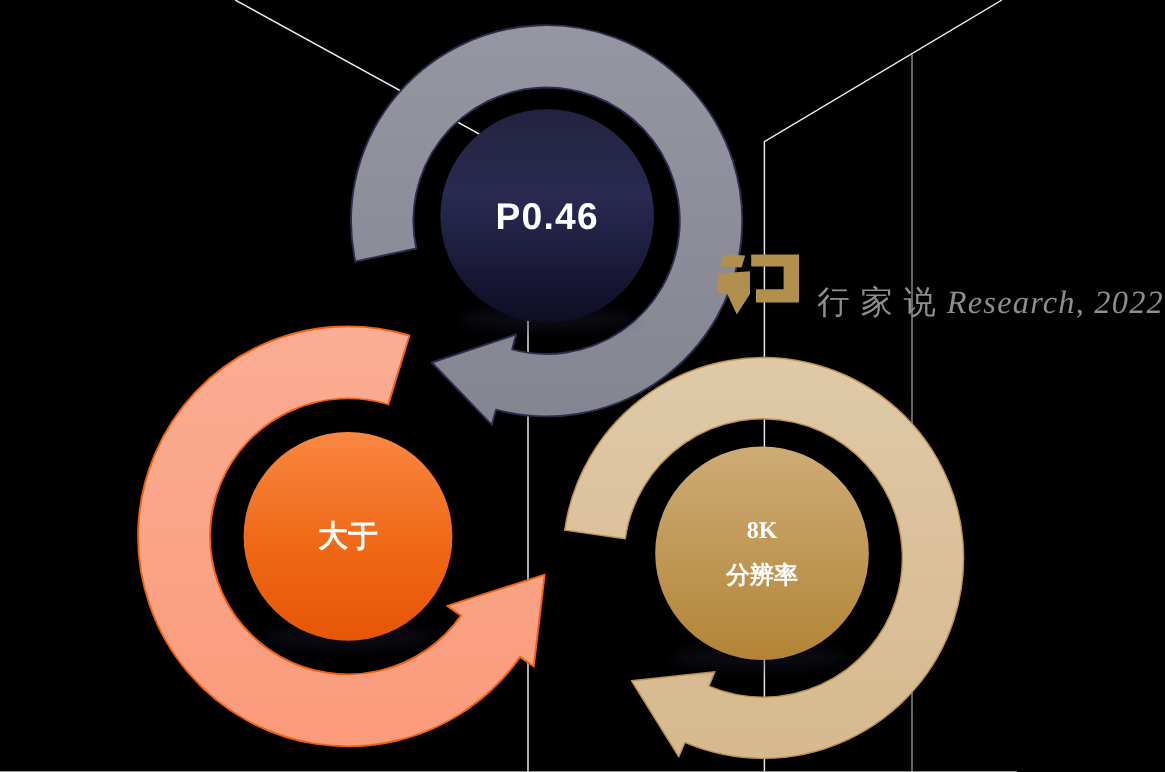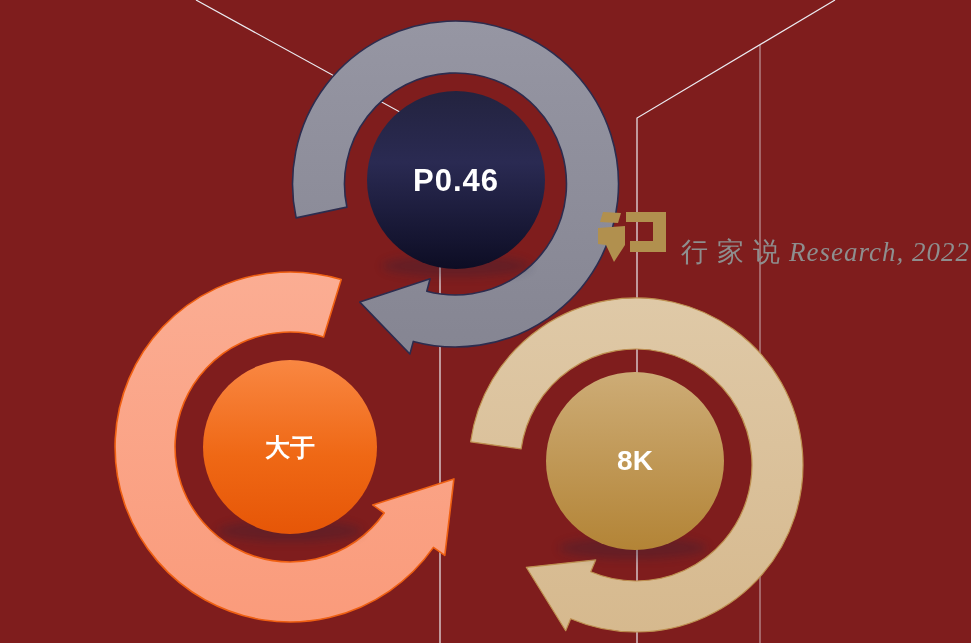--- a/index.html
+++ b/index.html
@@ -1,28 +1,28 @@
 <!DOCTYPE html>
 <html style="--gray-ring-top: #9696A3; --gray-ring-bottom: #858592; --gray-ring-stroke: #2C2C4E; --salmon-ring-top: #FBAD93; --salmon-ring-bottom: #FA9B7B; --salmon-ring-stroke: #EF6012; --tan-ring-top: #DFC9A7; --tan-ring-bottom: #D6B98E; --tan-ring-stroke: #BE9050; --navy-top: #23233F; --navy-mid: #2A2A52; --navy-bottom: #0D0D24; --orange-top: #F98742; --orange-mid: #EF6815; --orange-bottom: #E65607; --gold-top: #CDAC76; --gold-bottom: #B38436; --logo-gold: #B1904E; --watermark-text: #8E8E8E; --bg-line: #EBEBF1;"><head>
 <meta charset="utf-8">
 <style>
   html,body{margin:0;padding:0;background:#fff;}
   .stage{
-    position:relative;width:971px;height:643px;background:#7f1d1d;
+    position:relative;width:971px;height:643px;background:#000000;
     overflow:hidden;font-family:"Liberation Sans",sans-serif;
   }
   svg.layer{position:absolute;left:0;top:0;}
   .node-label{
     position:absolute;color:#ffffff;font-weight:700;text-align:center;
     display:flex;flex-direction:column;justify-content:center;align-items:center;
     pointer-events:none;
   }
   #label-pitch{left:356px;top:158px;width:200px;height:46px;font-size:31px;letter-spacing:1px;}
   #label-size{left:190px;top:404px;width:200px;height:86px;font-size:25px;line-height:41px;}
-  #label-res{left:535px;top:421px;width:200px;height:80px;font-size:28px;line-height:38px;}
+  #label-res{left:535px;top:421px;width:200px;height:80px;font-size:20px;line-height:38px;font-family:Liberation Serif, serif;}
   .watermark{
     position:absolute;left:596px;top:210px;display:flex;align-items:flex-start;gap:15px;
   }
   .brand{
     font-family:"Liberation Serif",serif;font-size:27px;color:var(--watermark-text,#8E8E8E);
     white-space:nowrap;margin-top:24px;
   }
   .brand .cjk{letter-spacing:9px;}
   .brand .latin{font-style:italic;letter-spacing:1px;}
 </style>
@@ -104,20 +104,21 @@
   </svg>
 
   <div class="node-label" id="label-pitch">
     <span>P0.46</span>
   </div>
   <div class="node-label" id="label-size">
     <span>大于</span>
   </div>
   <div class="node-label" id="label-res">
     <span>8K</span>
+    <span>分辨率</span>
   </div>
 
   <div class="watermark">
     <svg width="70" height="54" viewBox="0 0 70 54">
       <polygon points="7,2 25,3 22,13 4,12" fill="var(--logo-gold,#B1904E)"></polygon>
       <polygon points="2,18 29,16 29,35 18,52 10,35 2,34" fill="var(--logo-gold,#B1904E)"></polygon>
       <path d="M30,2 L70,2 L70,42 L34,42 L34,31 L57,31 L57,12 L30,12 Z" fill="var(--logo-gold,#B1904E)"></path>
     </svg>
     <div class="brand">
       <span class="cjk">行家说</span><span class="latin">Research, 2022</span>

